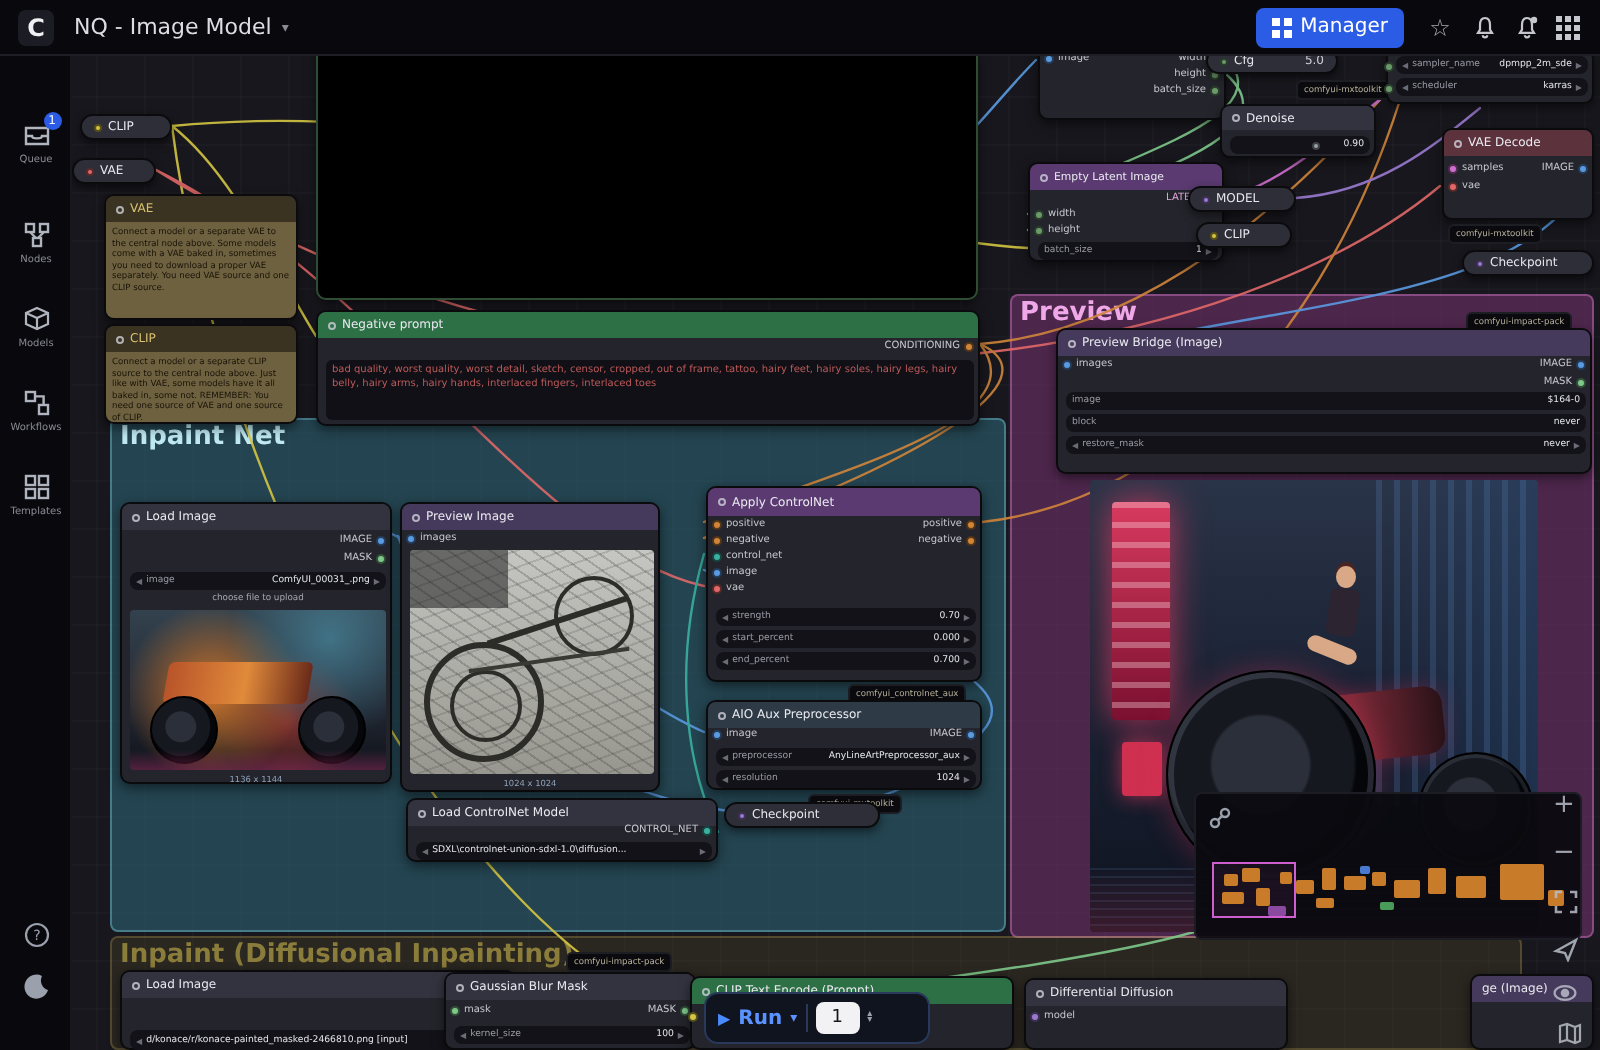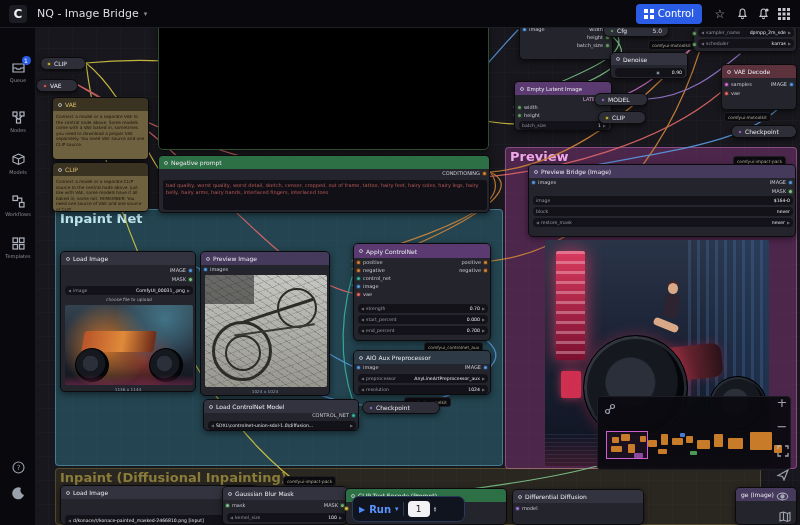--- a/index.html
+++ b/index.html
@@ -644,31 +644,31 @@
       <span>
         <svg class="ic" width="15" height="15" fill="#9aa0ac">
             <path d="M10,2 A6,6 0 1 0 13,9 A5,5 0 0 1 10,2 Z"></path>
           </svg>
       </span>
     </div>
   </div>
 
   <div class="tb">
     <span style="margin-left:9px;width:18px;height:18px;background:#1c1c24;border-radius:4px;color:#f0f0f4;font-weight:bold;font-size:12px;display:flex;align-items:center;justify-content:center">C</span>
-    <span style="margin-left:10px;font-size:11px;color:#dcdce2">NQ - Image Bridge</span>
+    <span style="margin-left:10px;font-size:11px;color:#dcdce2">NQ - Image Model</span>
     <span style="margin-left:5px;color:#8a8a94;font-size:7px">▾</span>
     <span style="flex:1"></span>
     <span style="height:20px;background:#2b5ce6;border-radius:4px;display:flex;align-items:center;gap:4px;padding:0 8px;color:#fff;font-size:10px">
       <svg class="ic" width="10" height="10" fill="#fff">
           <rect x="0" y="0" width="4" height="4"></rect>
           <rect x="6" y="0" width="4" height="4"></rect>
           <rect x="0" y="6" width="4" height="4"></rect>
           <rect x="6" y="6" width="4" height="4"></rect>
         </svg>
-      <span>Control</span>
+      <span>Manager</span>
     </span>
     <span class="tool" style="position:static;margin-left:8px;font-size:12px;color:#c6c6ce">☆</span>
     <span style="margin-left:6px">
       <svg class="ic" width="13" height="13" stroke="#c6c6ce" stroke-width="1.1" fill="none">
           <path d="M6.5,2 C4.6,2 4,3.6 4,5.6 L4,7.8 L3,9.4 H10 L9,7.8 L9,5.6 C9,3.6 8.4,2 6.5,2 Z M5.4,10.6 a1.1,1.1 0 0 0 2.2,0"></path>
         </svg>
     </span>
     <span style="margin-left:8px">
       <svg class="ic" width="13" height="13" stroke="#c6c6ce" stroke-width="1.1" fill="none">
           <path d="M6.5,2 C4.6,2 4,3.6 4,5.6 L4,7.8 L3,9.4 H10 L9,7.8 L9,5.6 C9,3.6 8.4,2 6.5,2 Z M5.4,10.6 a1.1,1.1 0 0 0 2.2,0"></path>

